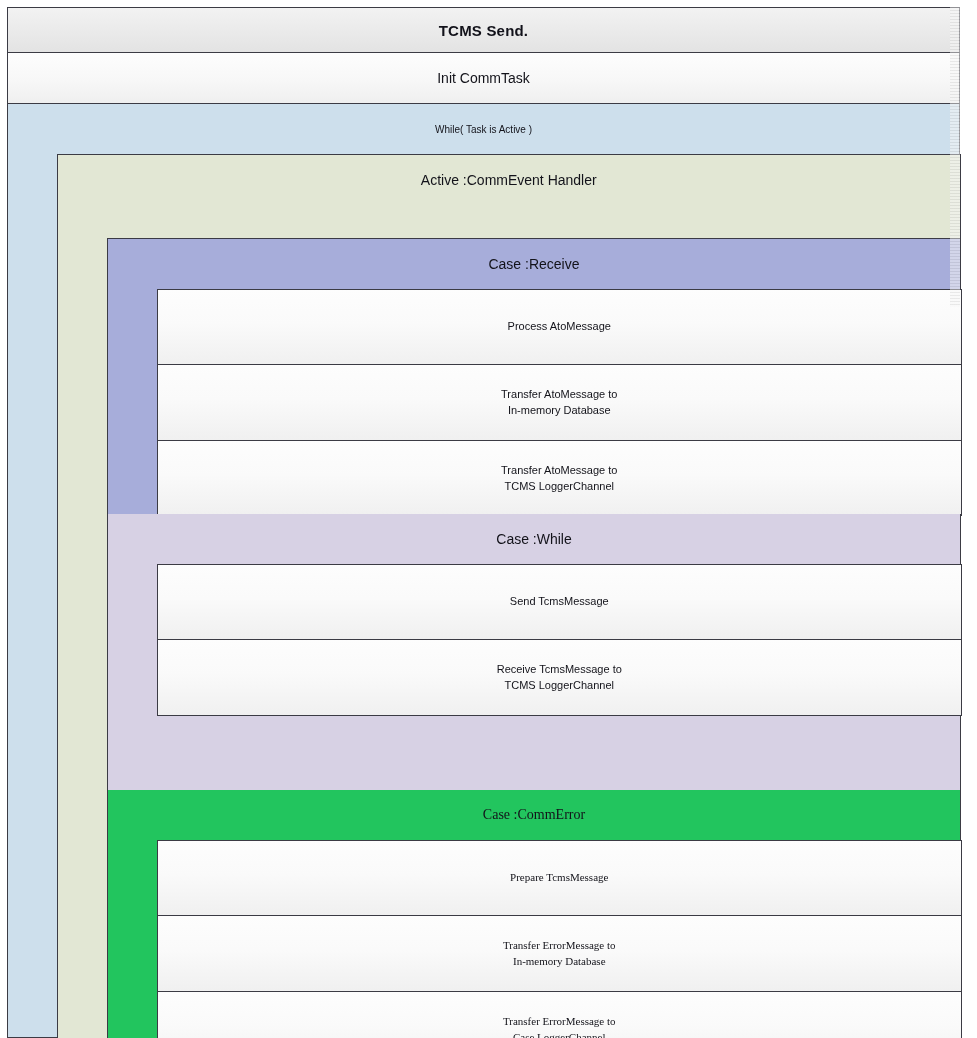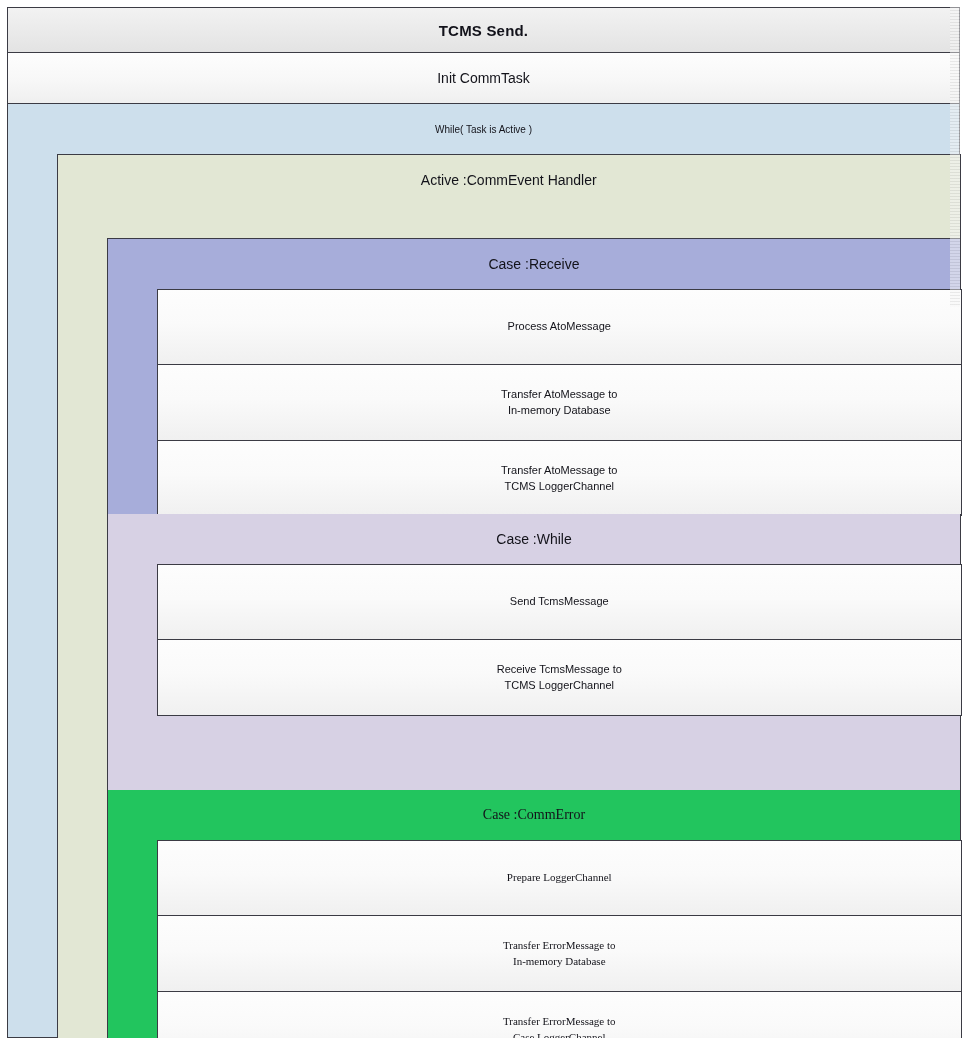--- a/index.html
+++ b/index.html
@@ -170,21 +170,21 @@
           </div>
         </div>
 
         <div class="bx case case-error" style="background: #22c55e; font-family: Liberation Serif, serif;">
           <div class="case-label">
             <span>Case :CommError</span>
           </div>
           <div class="steps">
             <div class="step">
               <div>
-                <span>Prepare LoggerChannel</span>
+                <span>Prepare TcmsMessage</span>
               </div>
             </div>
             <div class="step">
               <div>
                 <span>Transfer ErrorMessage to</span>
                 <span>In-memory Database</span>
               </div>
             </div>
             <div class="step">
               <div>

